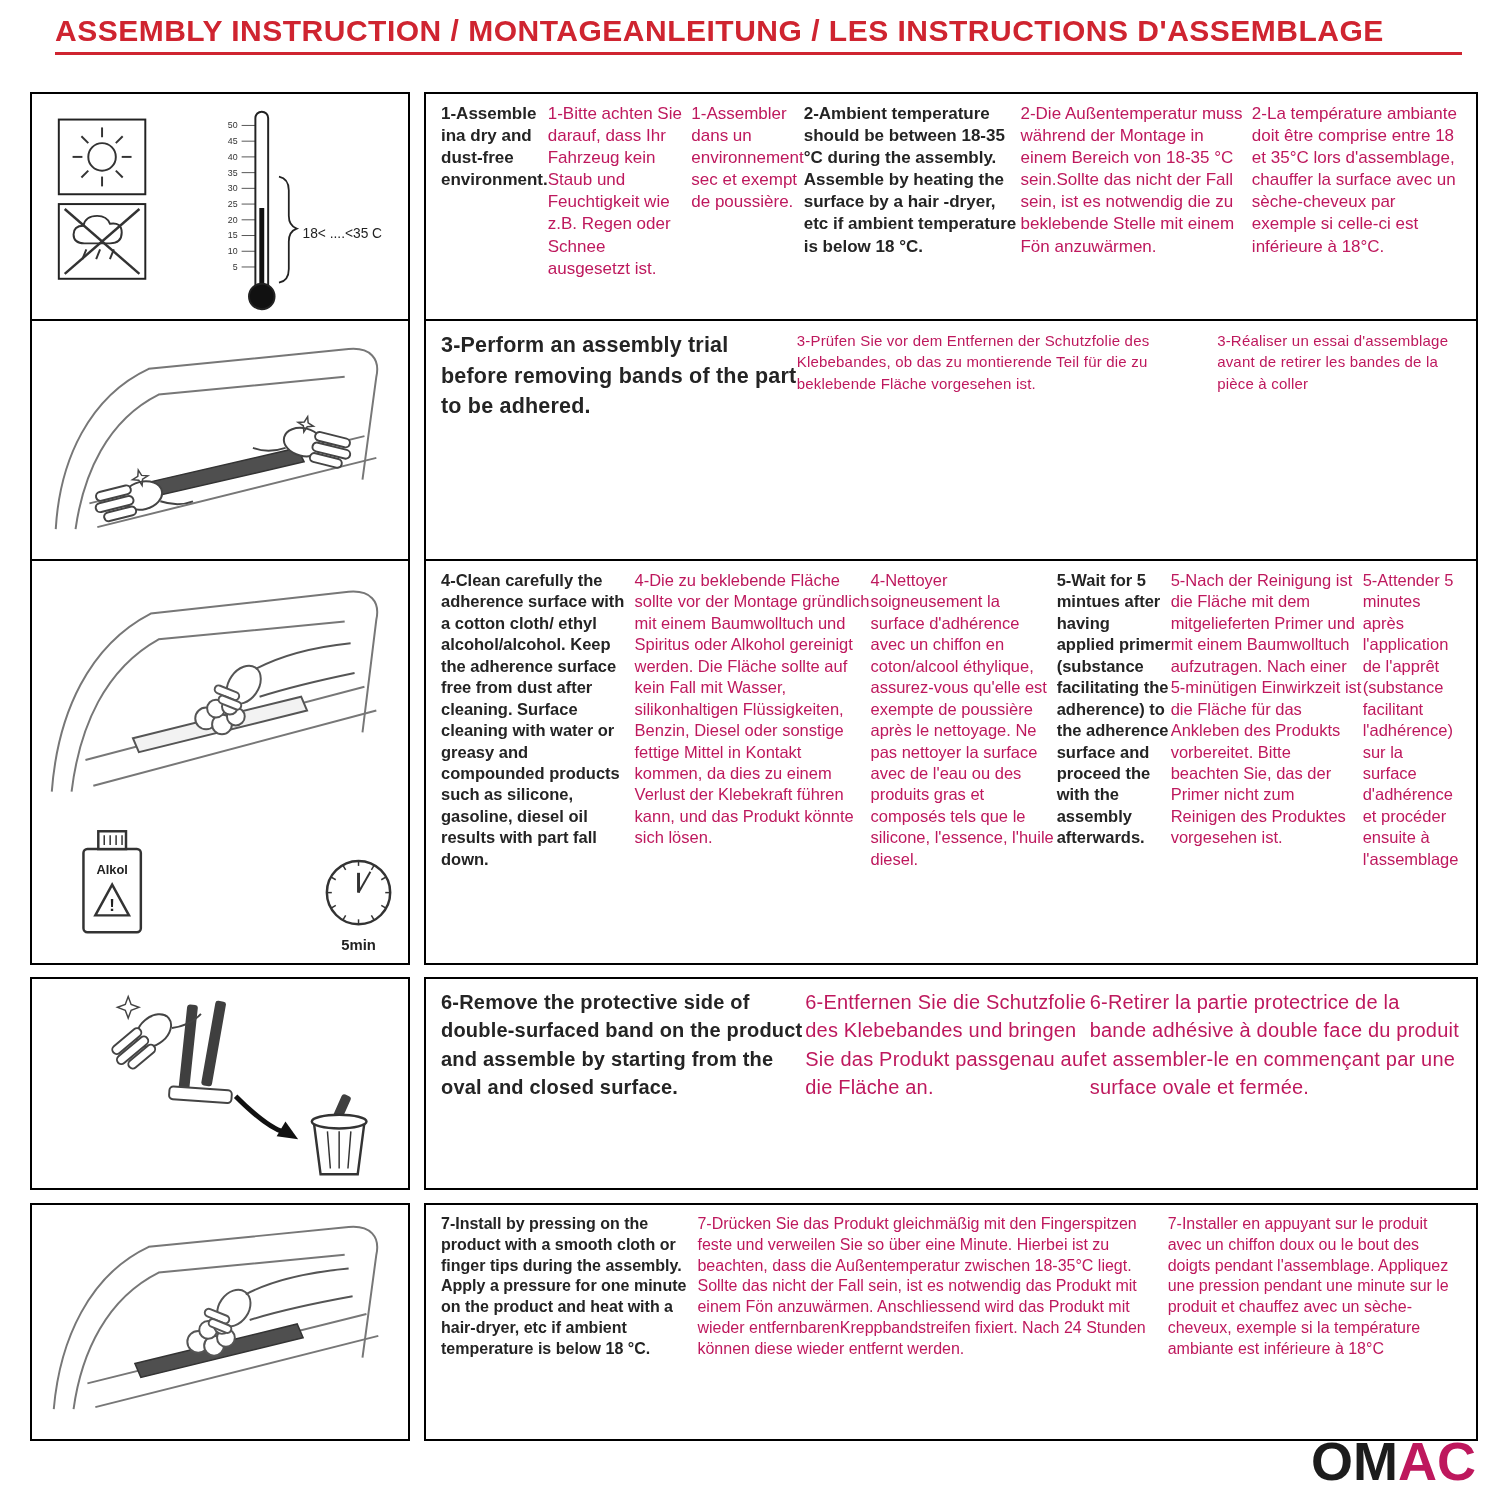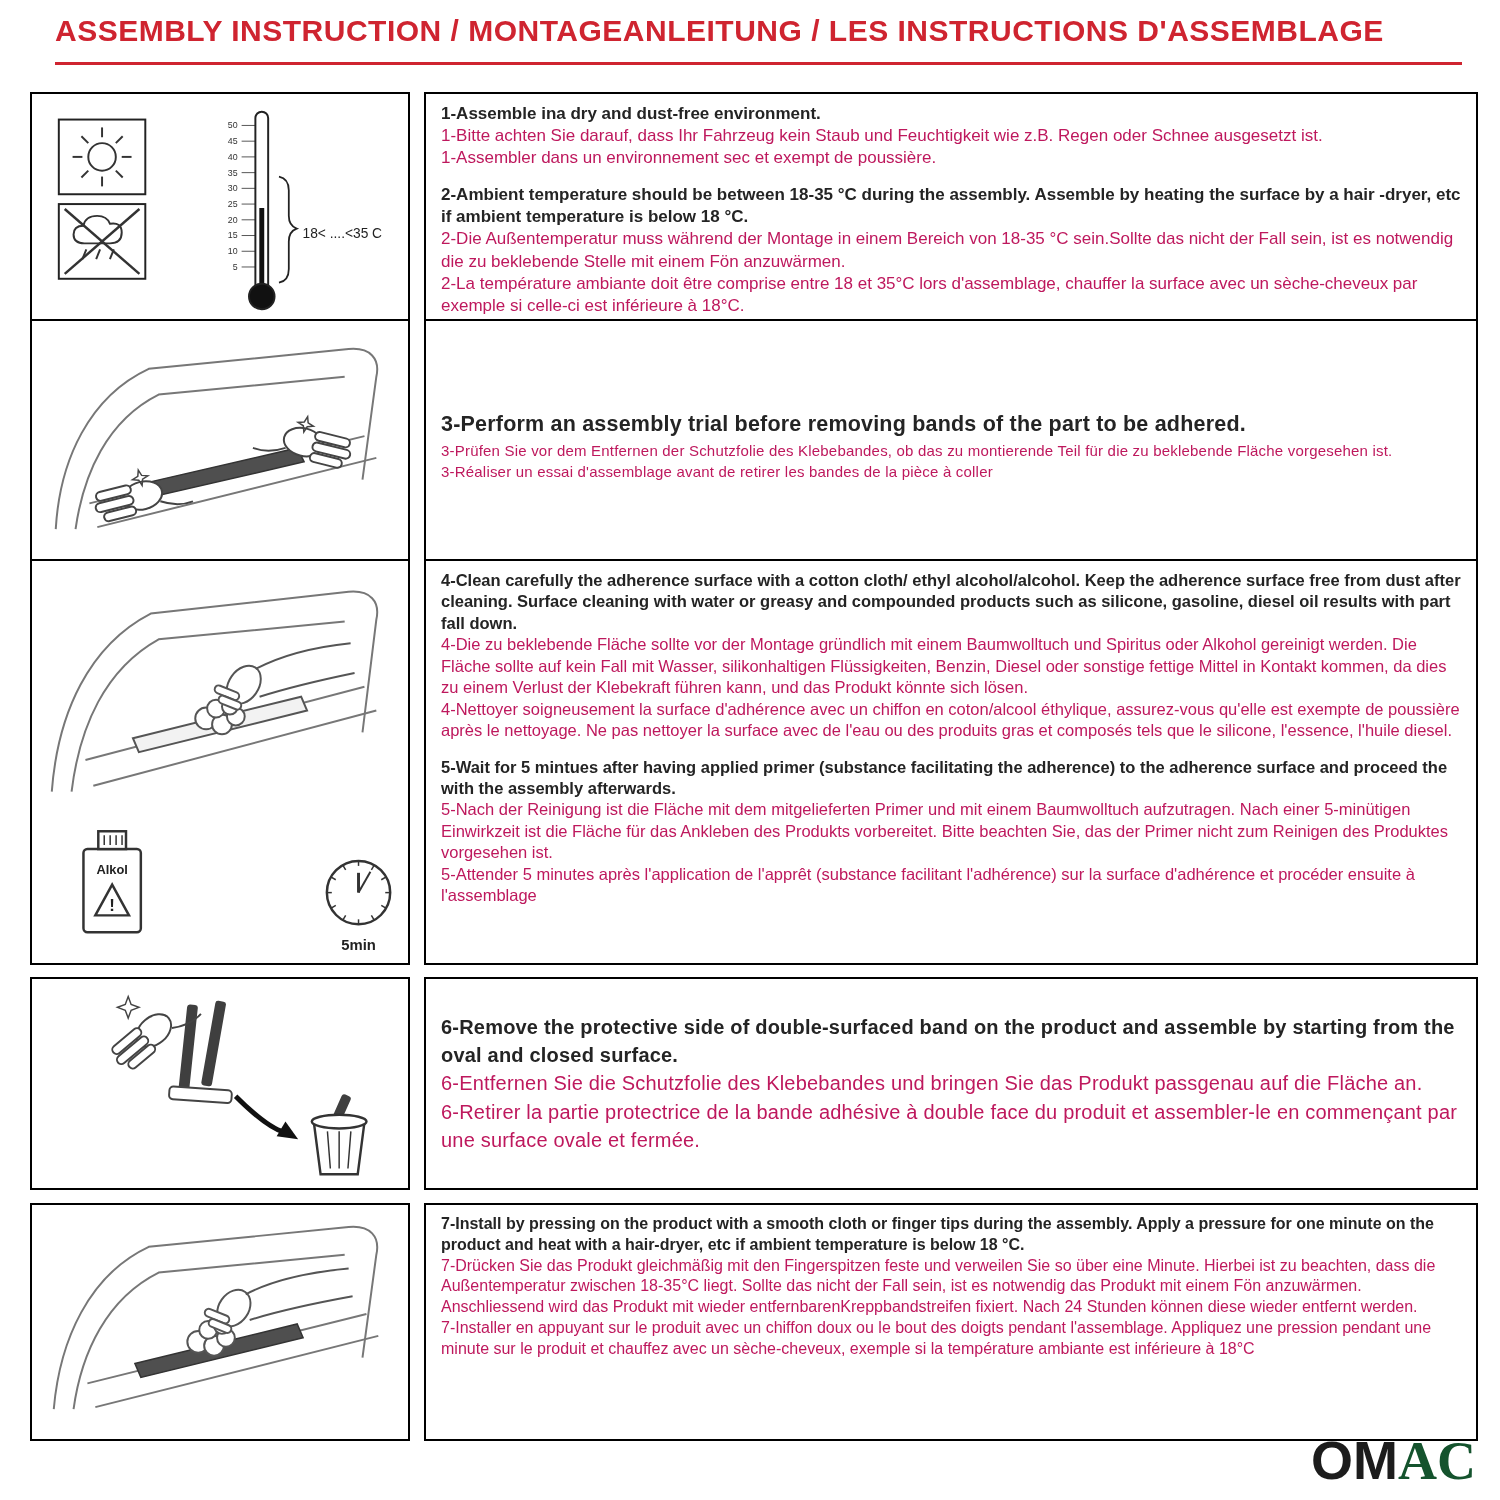--- a/index.html
+++ b/index.html
@@ -3,50 +3,50 @@
 <meta charset="utf-8">
 <style>
   * { box-sizing: border-box; margin: 0; padding: 0; }
   html, body { background: #ffffff; }
   body { width: 1500px; height: 1500px; font-family: "Liberation Sans", sans-serif; }
   .page { position: relative; width: 1500px; height: 1500px; background: #fff; overflow: hidden; }
 
   .header {
     position: absolute; top: 14px; left: 55px; width: 1407px;
     font-size: 30px; font-weight: 800; color: #cf2430;
-    letter-spacing: 0.5px; padding-bottom: 14px;
+    letter-spacing: 0.5px; padding-bottom: 4px;
     border-bottom: 3px solid #cf2430; white-space: nowrap; overflow: hidden;
   }
 
   .row { position: absolute; left: 30px; width: 1448px; display: flex; gap: 14px; }
   .row1 { top: 92px;   height: 233px; }
   .row2 { top: 319px;  height: 254px; border-radius: 15px; }
   .row3 { top: 559px;  height: 406px; }
   .row4 { top: 977px;  height: 213px; }
   .row5 { top: 1203px; height: 238px; }
 
   .illus-box { flex: 0 0 380px; width: 380px; border: 2px solid #000; background: #fff; }
   .illus-box svg { display: block; width: 100%; height: 100%; }
 
-  .text-box { flex: 1; border: 2px solid #000; background: #fff; padding: 9px 15px; overflow: hidden; display: flex; flex-direction: column; }
+  .text-box { flex: 1; border: 2px solid #000; background: #fff; padding: 9px 15px; overflow: hidden; display: flex; flex-direction: row; }
   .tb2, .tb4 { justify-content: center; }
 
   .para { color: #be185d; }
   .para.b { font-weight: bold; color: #242424; }
   .s1 { font-size: 17px;   line-height: 1.3; }
   .s2 { font-size: 15px;   line-height: 1.42; letter-spacing: 0.2px; }
   .s2.b { font-size: 21.5px; }
   .s3 { font-size: 16.5px; line-height: 1.3; }
   .s4 { font-size: 20px;   line-height: 1.42; letter-spacing: 0.2px; }
   .s5 { font-size: 16px;   line-height: 1.3; }
   .spacer { flex: 0 0 auto; height: 15px; }
 
   .logo { position: absolute; right: 24px; bottom: 8px; font-size: 54px; font-weight: 900; letter-spacing: 0px; }
   .logo .lb { color: #1c1c1c; }
-  .logo .lr { color: #14532d; font-family: Liberation Serif, serif; }
+  .logo .lr { color: #be185d; }
 
   
   .mitt ellipse, .mitt rect { fill: #fff; stroke: #444; stroke-width: 2; }
   .mitt path { fill: none; stroke: #444; stroke-width: 2; }
   .star { fill: none; stroke: #444; stroke-width: 1.5; }
   svg text { font-family: "Liberation Sans", sans-serif; }
 </style>
 </head>
 <body>
 

